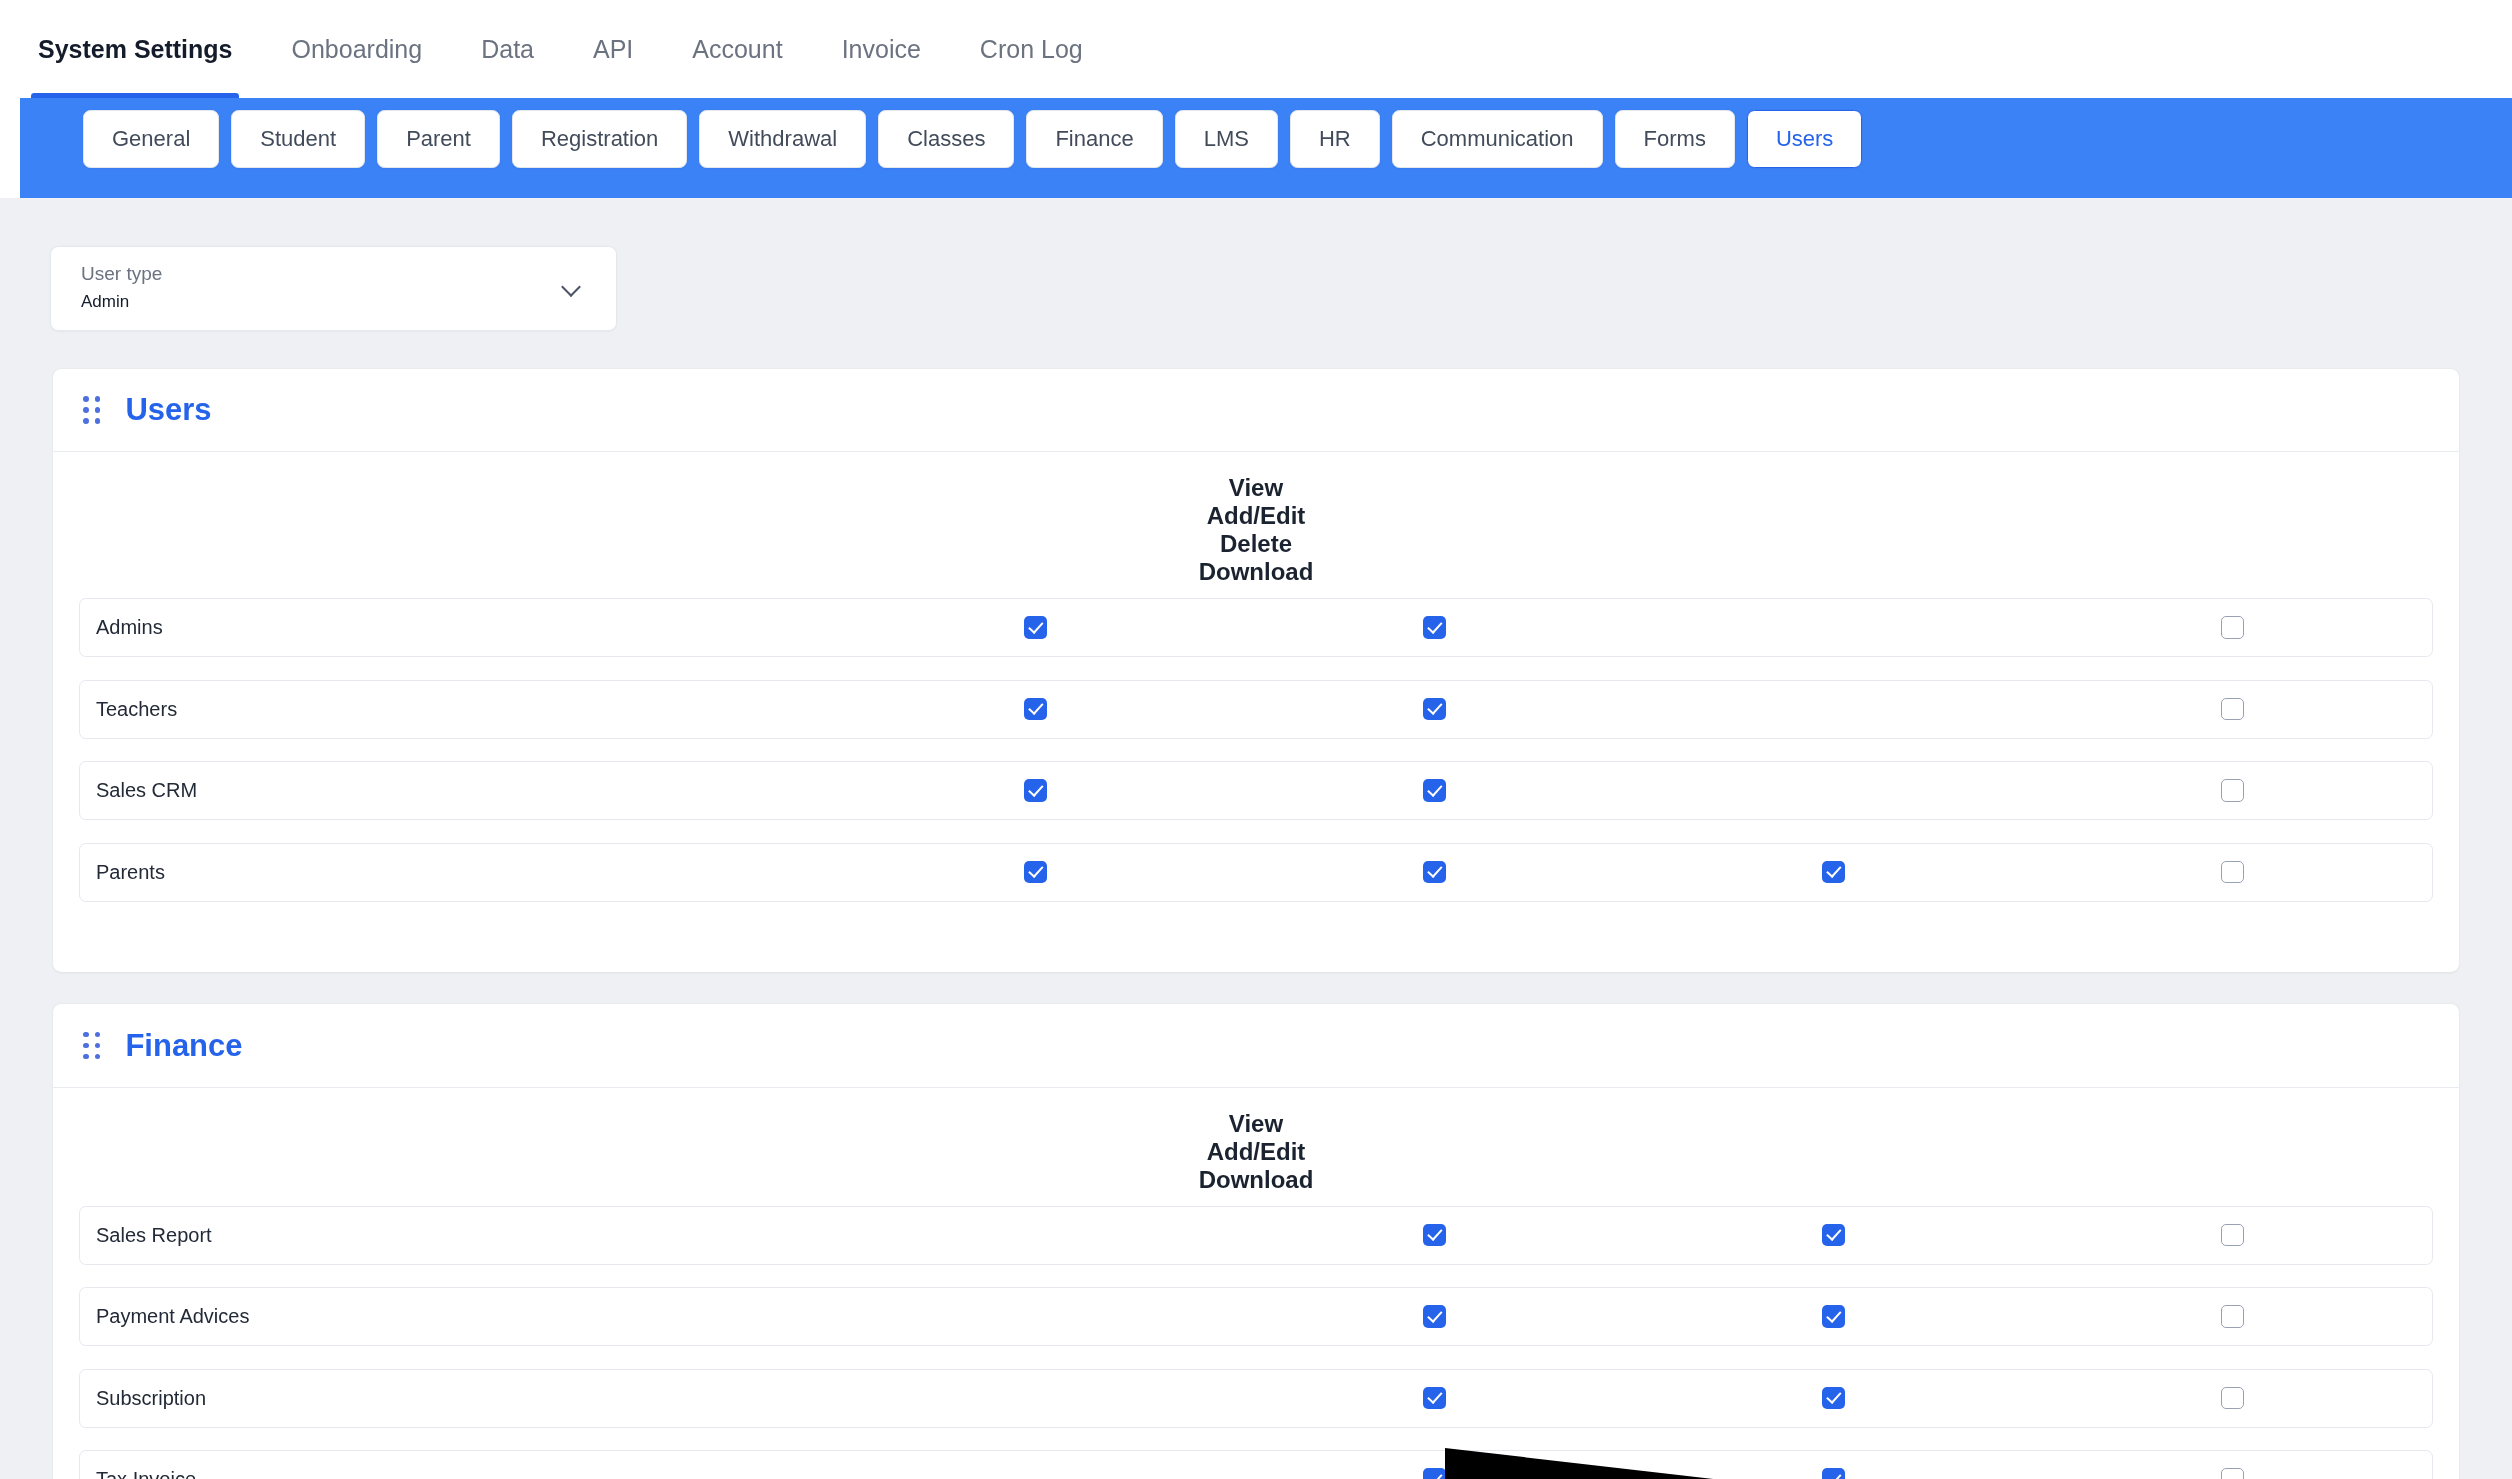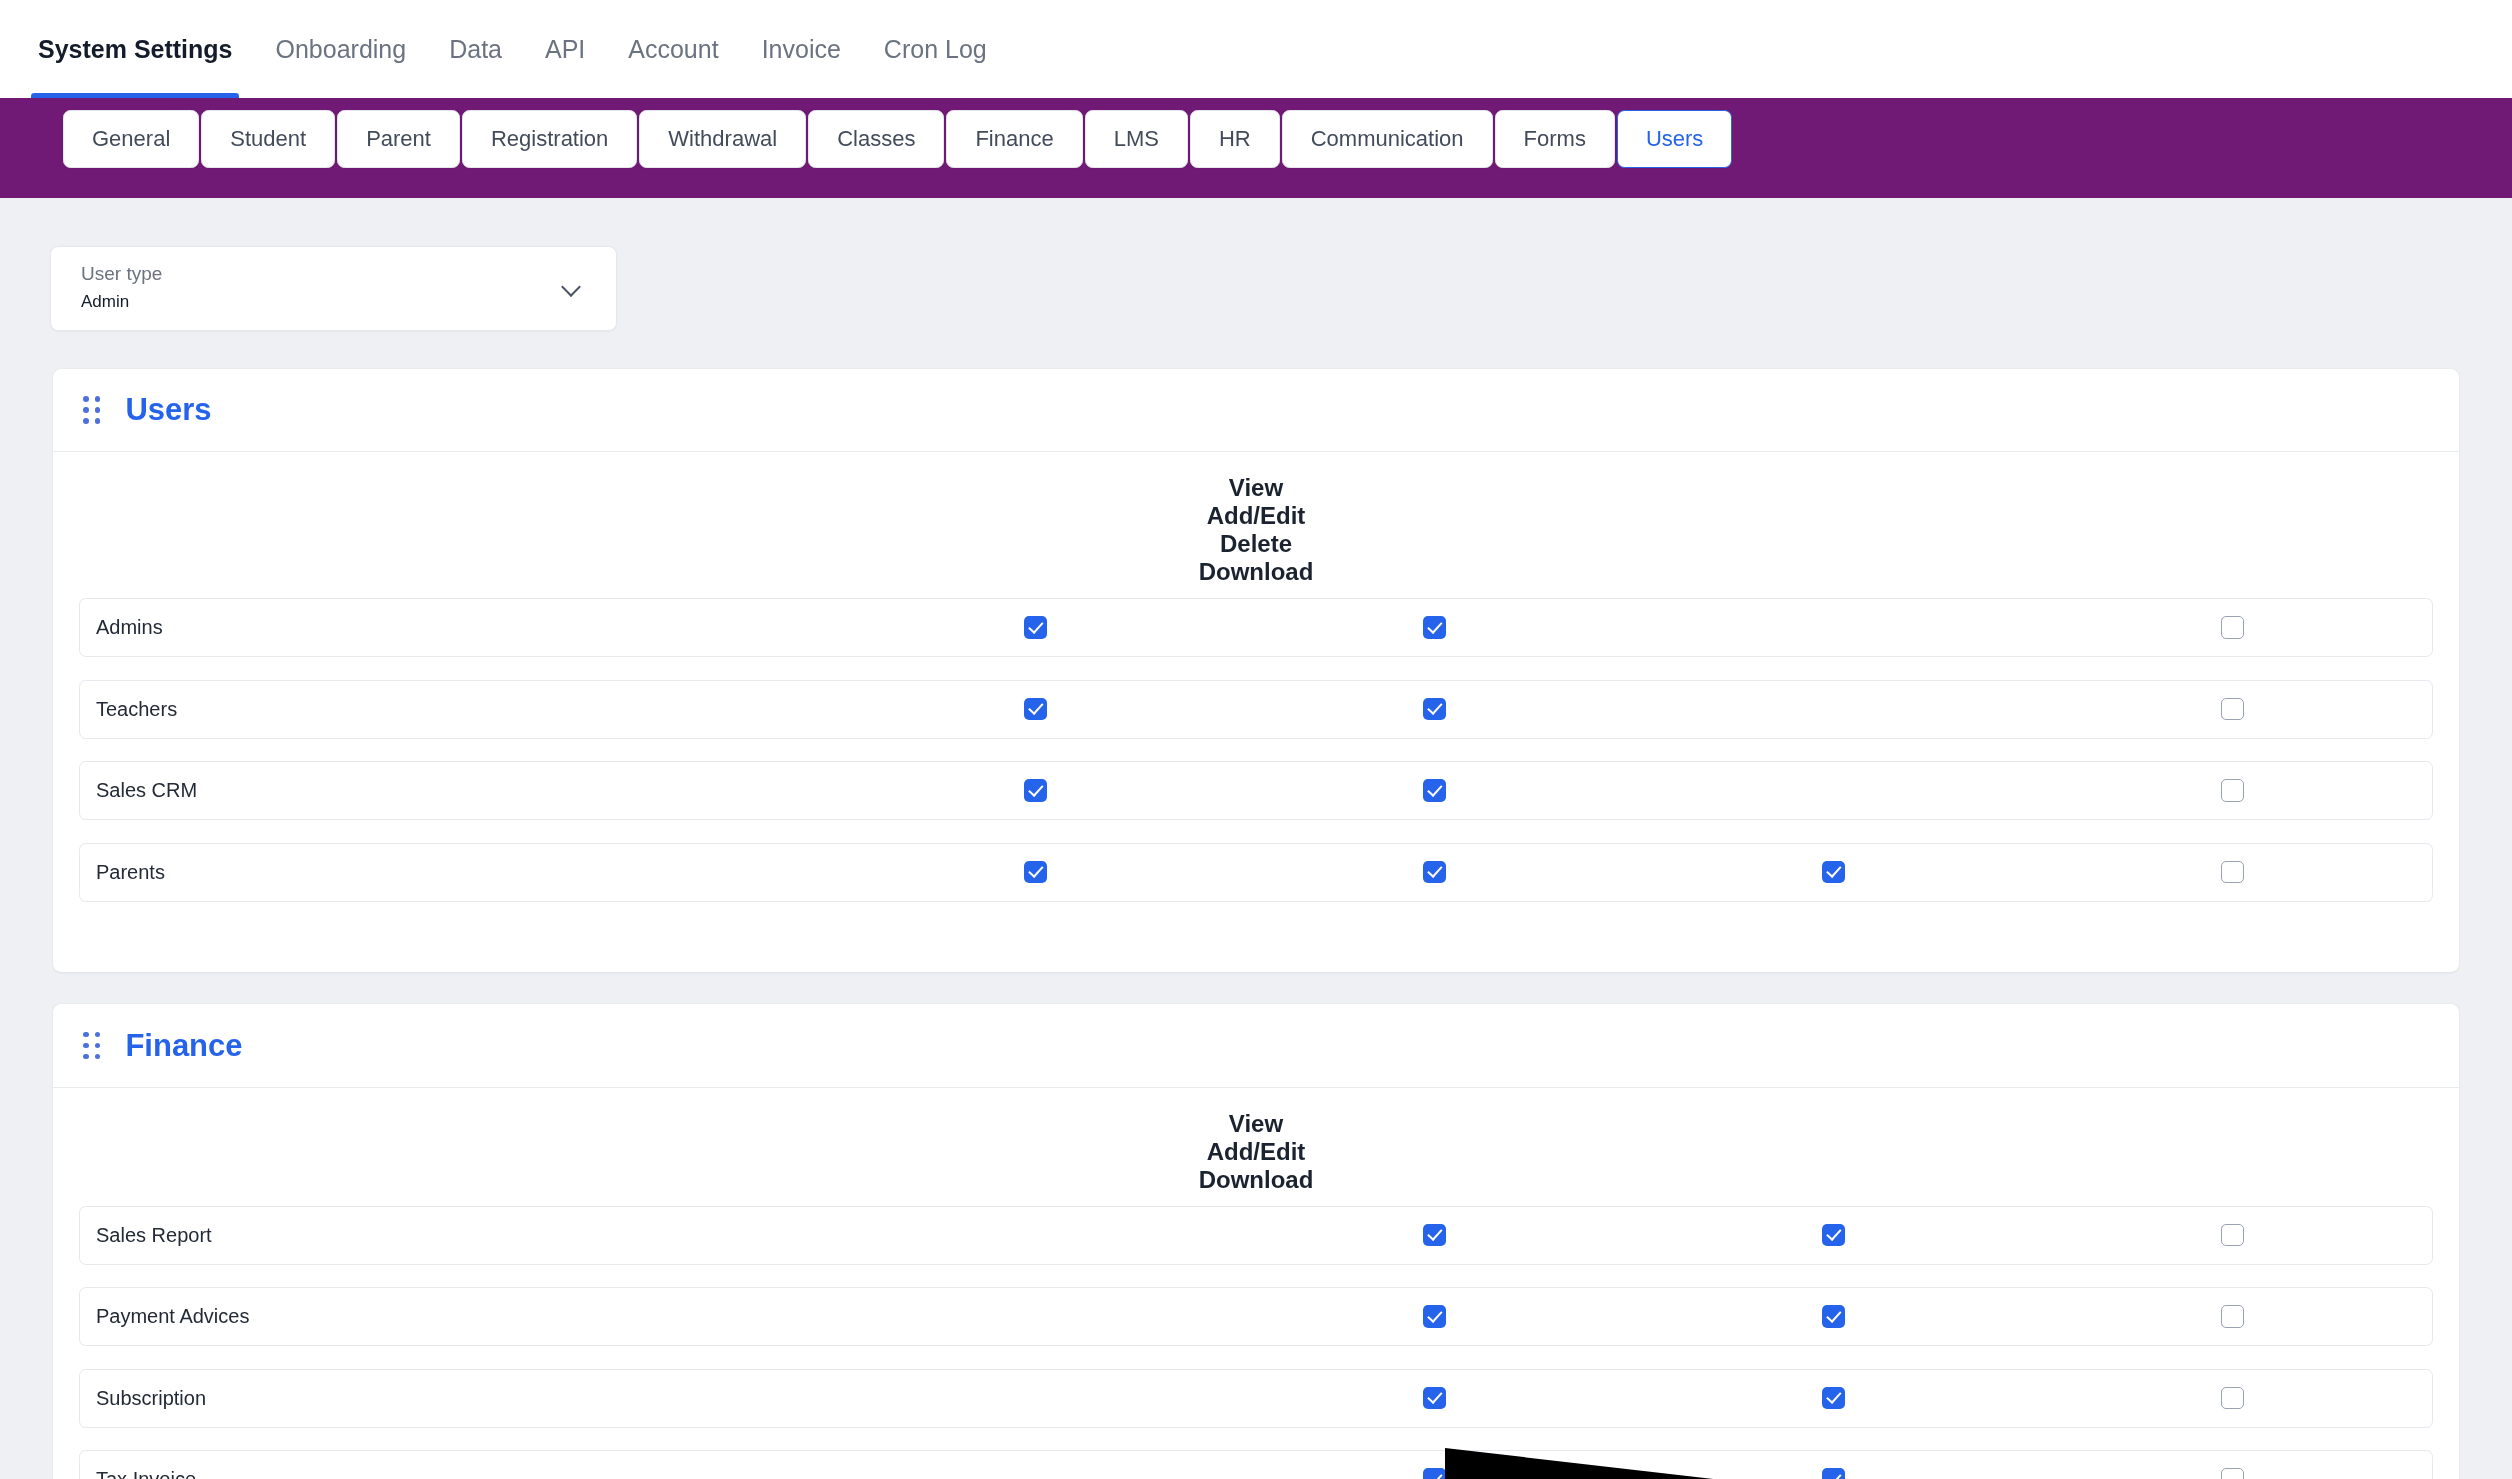--- a/index.html
+++ b/index.html
@@ -7,33 +7,33 @@
   html,body { margin:0; padding:0; }
   body {
     width:2512px; height:1480px; overflow:hidden; position:relative;
     background:#eef0f3;
     font-family:"Liberation Sans", sans-serif;
     color:#111827;
   }
 
   
   .topbar { background:#ffffff; }
-  .nav { display:flex; align-items:stretch; height:98px; padding:0 38px; gap:43px; }
+  .nav { display:flex; align-items:stretch; height:98px; padding:0 38px; gap:59px; }
   .nav-tab {
     font-size:25px; color:#6b7280; font-weight:500;
     display:flex; align-items:center; position:relative; cursor:pointer;
     white-space:nowrap;
   }
   .nav-tab.active { color:#141c2b; font-weight:600; }
   .nav-tab.active::after {
     content:""; position:absolute; left:-6.7px; right:-6.7px; bottom:0; height:5px;
     background:var(--accent); border-radius:3.3px 3.3px 0 0;
   }
 
-  .pills { display:flex; gap:2px; padding:11.7px 63px 30px; background:#701a75; }
+  .pills { display:flex; gap:12px; padding:11.7px 63px 30px; background:#3b82f6;margin-left:20px; }
   .pill {
     height:58px; padding:0 28px; display:flex; align-items:center;
     background:#fff; border:0.8px solid #e4e7ec; border-radius:7.5px;
     font-size:22px; color:#424b5a; box-shadow:0 0.8px 1.7px rgba(16,24,40,.05);
     cursor:pointer; white-space:nowrap;
   }
   .pill.active { color:var(--accent); border-color:var(--accent); }
 
   
   .usertype {

